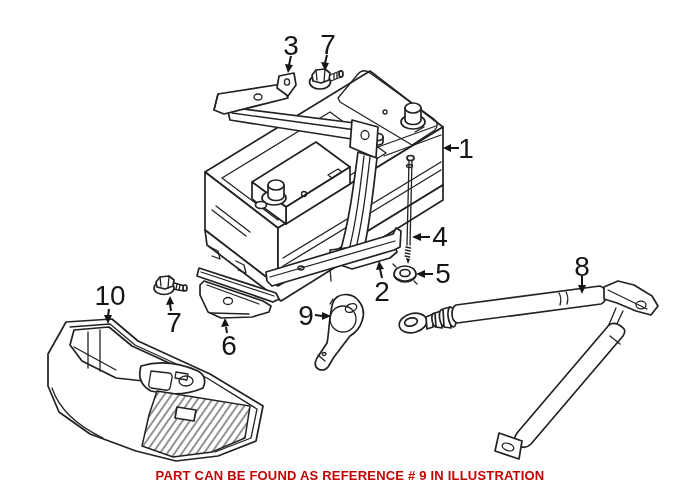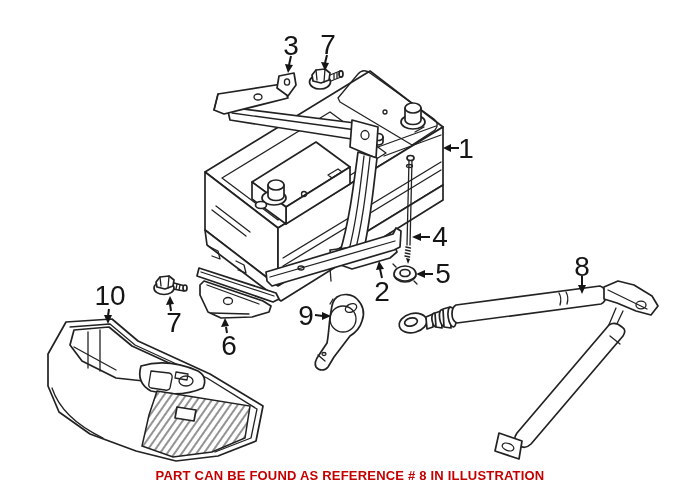--- a/index.html
+++ b/index.html
@@ -223,15 +223,15 @@
     <text class="callout" x="443" y="283">5</text>
     <text class="callout" x="229" y="355">6</text>
     <text class="callout" x="328" y="54">7</text>
     <text class="callout" x="174" y="332">7</text>
     <text class="callout" x="582" y="276">8</text>
     <text class="callout" x="306" y="325">9</text>
     <text class="callout" x="110" y="305">10</text>
   </g>
 </svg>
 
-<div class="note" style="color: rgb(196, 0, 0);">PART CAN BE FOUND AS REFERENCE # 8 IN ILLUSTRATION</div>
+<div class="note" style="color: rgb(196, 0, 0);">PART CAN BE FOUND AS REFERENCE # 9 IN ILLUSTRATION</div>
 
 </div>
 
 </body></html>

